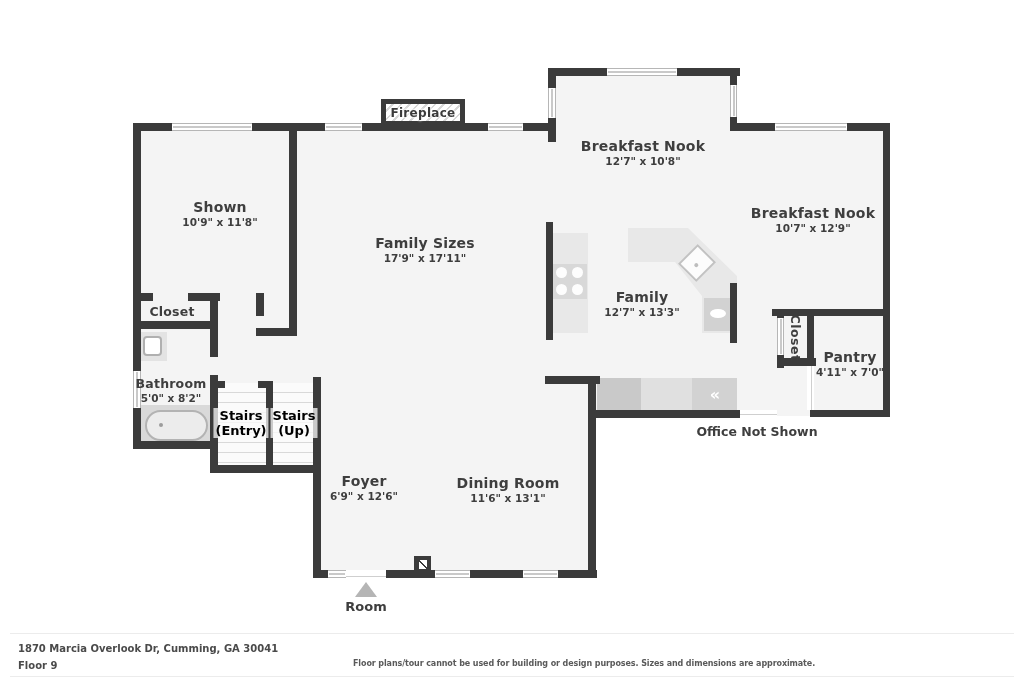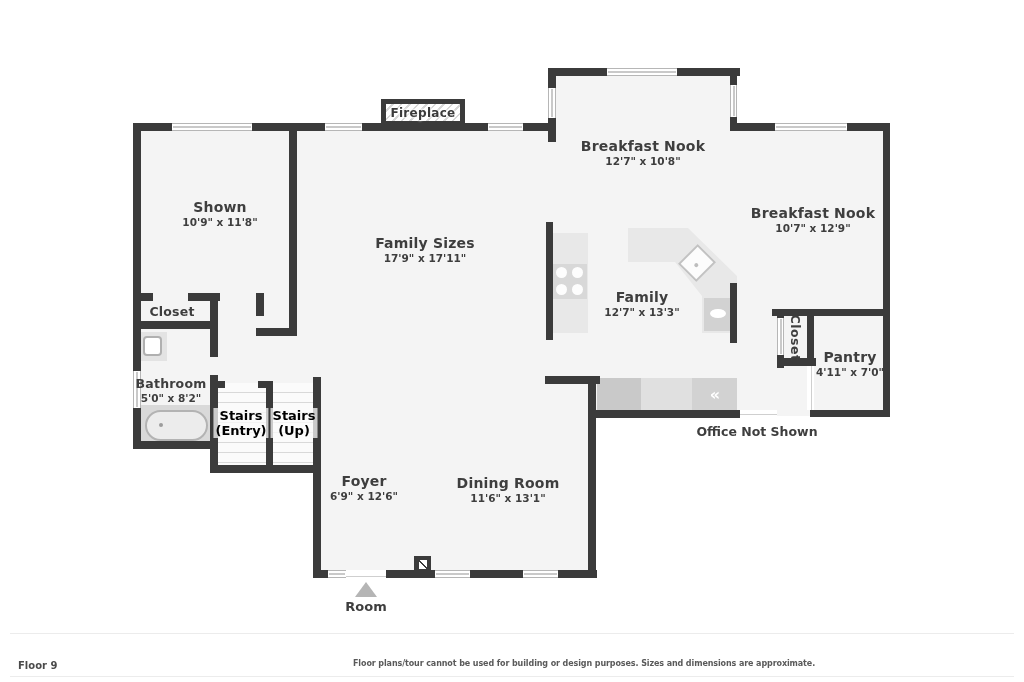--- a/index.html
+++ b/index.html
@@ -202,17 +202,18 @@
   <div class="room-label" style="left:508px;top:476px;">
     <div class="rname">Dining Room</div>
     <div class="rdims">11'6" x 13'1"</div>
   </div>
 
   <div class="entry-tri"></div>
   <div class="annot" style="left:366px;top:599px;font-size:13px;">Room</div>
   <div class="annot" style="left:757px;top:424px;">Office Not Shown</div>
 
   <div class="hr" style="top:633px;"></div>
+  <div class="footer-address">1870 Marcia Overlook Dr, Cumming, GA 30041</div>
   <div class="footer-floor">Floor 9</div>
   <div class="footer-disclaimer">Floor plans/tour cannot be used for building or design purposes. Sizes and dimensions are approximate.</div>
   <div class="hr" style="top:676px;"></div>
 
 </div>
 
 </body></html>

